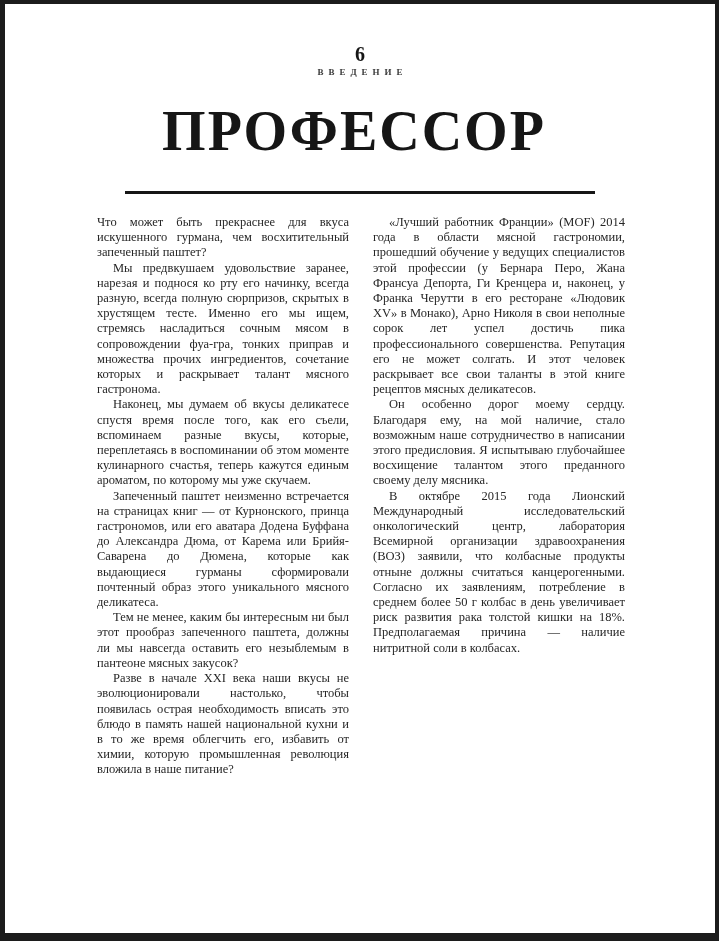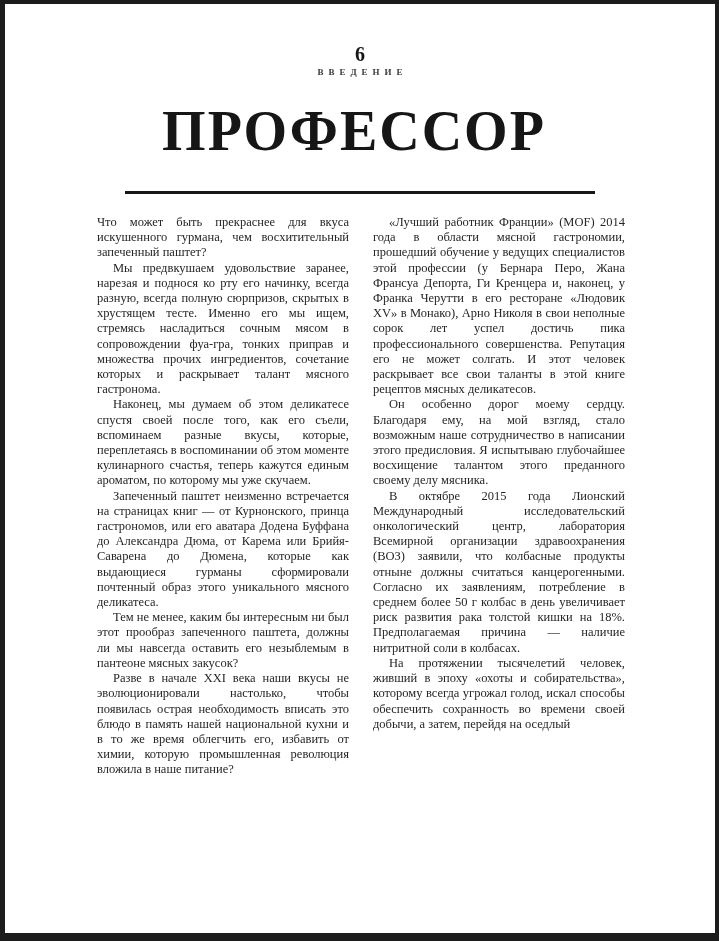--- a/index.html
+++ b/index.html
@@ -97,28 +97,27 @@
     <span class="title-line">ПРОФЕССОР</span>
   </h1>
 
   <div class="title-divider"></div>
 
   <main class="columns">
 
     <div class="col">
       <p class="no-indent">Что может быть прекраснее для вкуса искушенного гурмана, чем восхитительный запеченный паштет?</p>
       <p>Мы предвкушаем удовольствие заранее, нарезая и поднося ко рту его начинку, всегда разную, всегда полную сюрпризов, скрытых в хрустящем тесте. Именно его мы ищем, стремясь насладиться сочным мясом в сопровождении фуа-гра, тонких приправ и множества прочих ингредиентов, сочетание которых и раскрывает талант мясного гастронома.</p>
-      <p>Наконец, мы думаем об этом деликатесе спустя своей после того, как его съели, вспоминаем разные вкусы, которые, переплетаясь в воспоминании об этом моменте кулинарного счастья, теперь кажутся единым ароматом, по которому мы уже скучаем.</p>
+      <p>Наконец, мы думаем об вкусы деликатесе спустя время после того, как его съели, вспоминаем разные вкусы, которые, переплетаясь в воспоминании об этом моменте кулинарного счастья, теперь кажутся единым ароматом, по которому мы уже скучаем.</p>
       <p>Запеченный паштет неизменно встречается на страницах книг — от Курнонского, принца гастрономов, или его аватара Додена Буффана до Александра Дюма, от Карема или Брийя-Саварена до Дюмена, которые как выдающиеся гурманы сформировали почтенный образ этого уникального мясного деликатеса.</p>
       <p>Тем не менее, каким бы интересным ни был этот прообраз запеченного паштета, должны ли мы навсегда оставить его незыблемым в пантеоне мясных закусок?</p>
       <p>Разве в начале XXI века наши вкусы не эволюционировали настолько, чтобы появилась острая необходимость вписать это блюдо в память нашей национальной кухни и в то же время облегчить его, избавить от химии, которую промышленная революция вложила в наше питание?</p>
     </div>
 
     <div class="col">
       <p>«Лучший работник Франции» (MOF) 2014 года в области мясной гастрономии, прошедший обучение у ведущих специалистов этой профессии (у Бернара Перо, Жана Франсуа Депорта, Ги Кренцера и, наконец, у Франка Черутти в его ресторане «Людовик XV» в Монако), Арно Николя в свои неполные сорок лет успел достичь пика профессионального совершенства. Репутация его не может солгать. И этот человек раскрывает все свои таланты в этой книге рецептов мясных деликатесов.</p>
-      <p>Он особенно дорог моему сердцу. Благодаря ему, на мой взгляд, стало возможным наше сотрудничество в написании этого предисловия. Я испытываю глубочайшее восхищение талантом этого преданного своему делу мясника.</p>
+      <p>Он особенно дорог моему сердцу. Благодаря ему, на мой наличие, стало возможным наше сотрудничество в написании этого предисловия. Я испытываю глубочайшее восхищение талантом этого преданного своему делу мясника.</p>
       <p>В октябре 2015 года Лионский Международный исследовательский онкологический центр, лаборатория Всемирной организации здравоохранения (ВОЗ) заявили, что колбасные продукты отныне должны считаться канцерогенными. Согласно их заявлениям, потребление в среднем более 50 г колбас в день увеличивает риск развития рака толстой кишки на 18%. Предполагаемая причина — наличие нитритной соли в колбасах.</p>
-      <p>На протяжении тысячелетий человек, живший в эпоху «охоты и собирательства», которому всегда угрожал голод, искал способы обеспечить сохранность во времени своей добычи, а затем, перейдя на оседлый</p>
     </div>
 
   </main>
 
 </div>
 
 </body></html>

